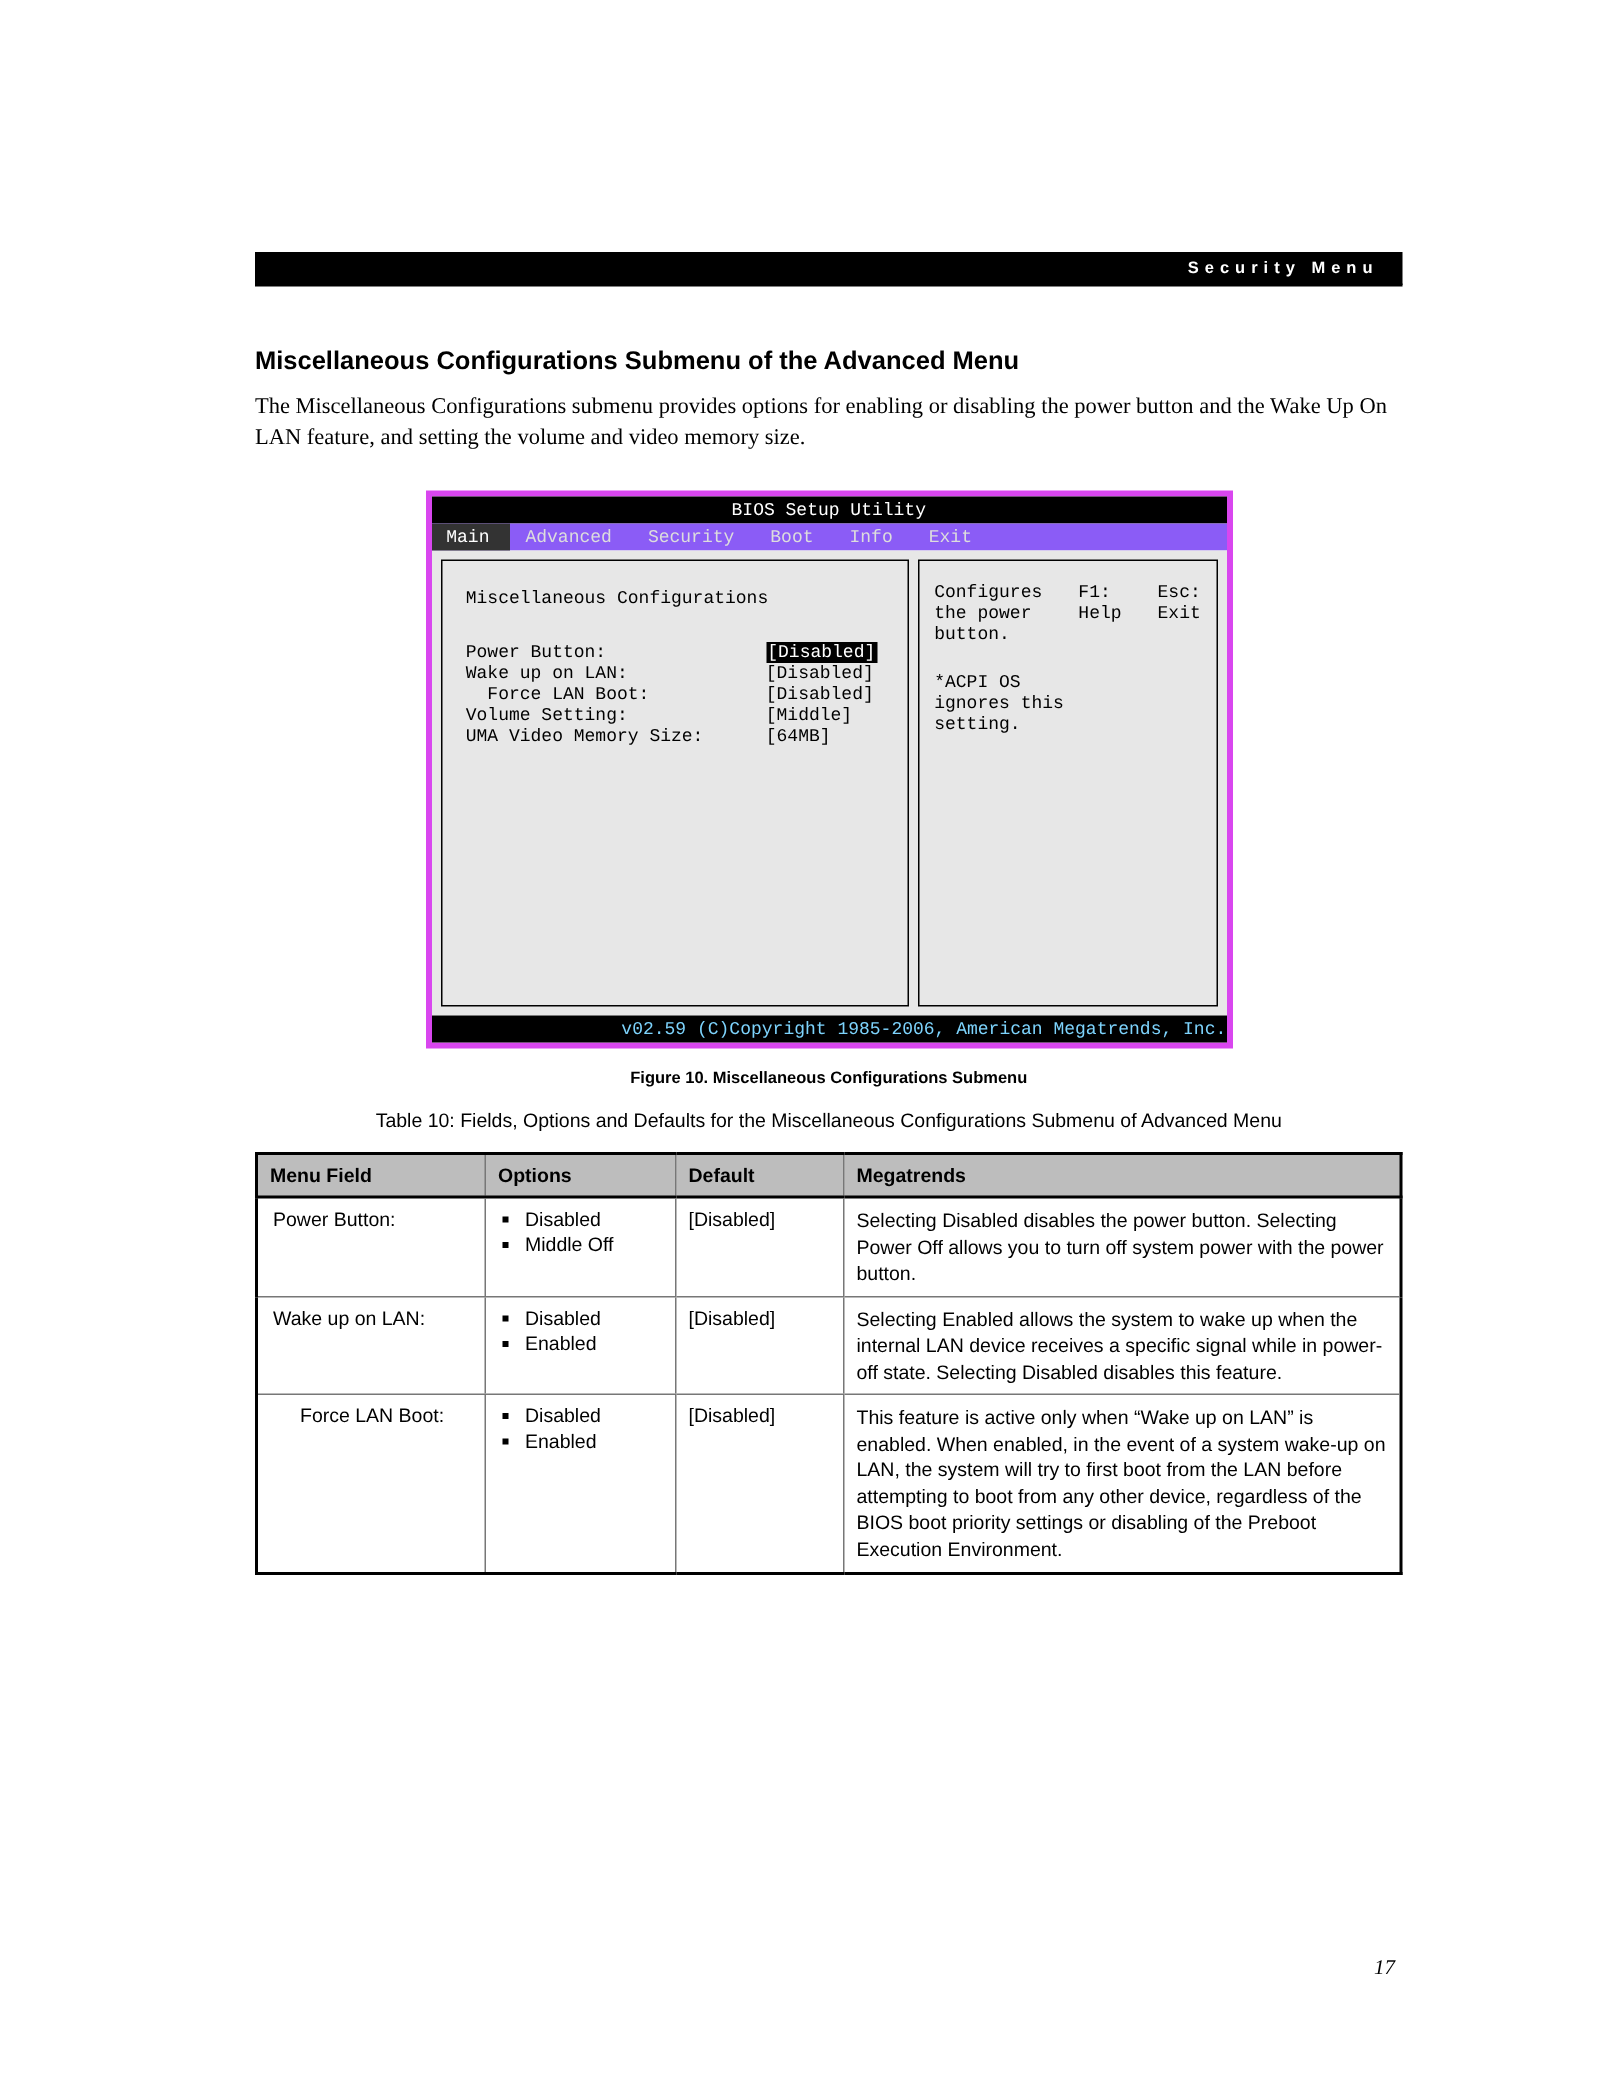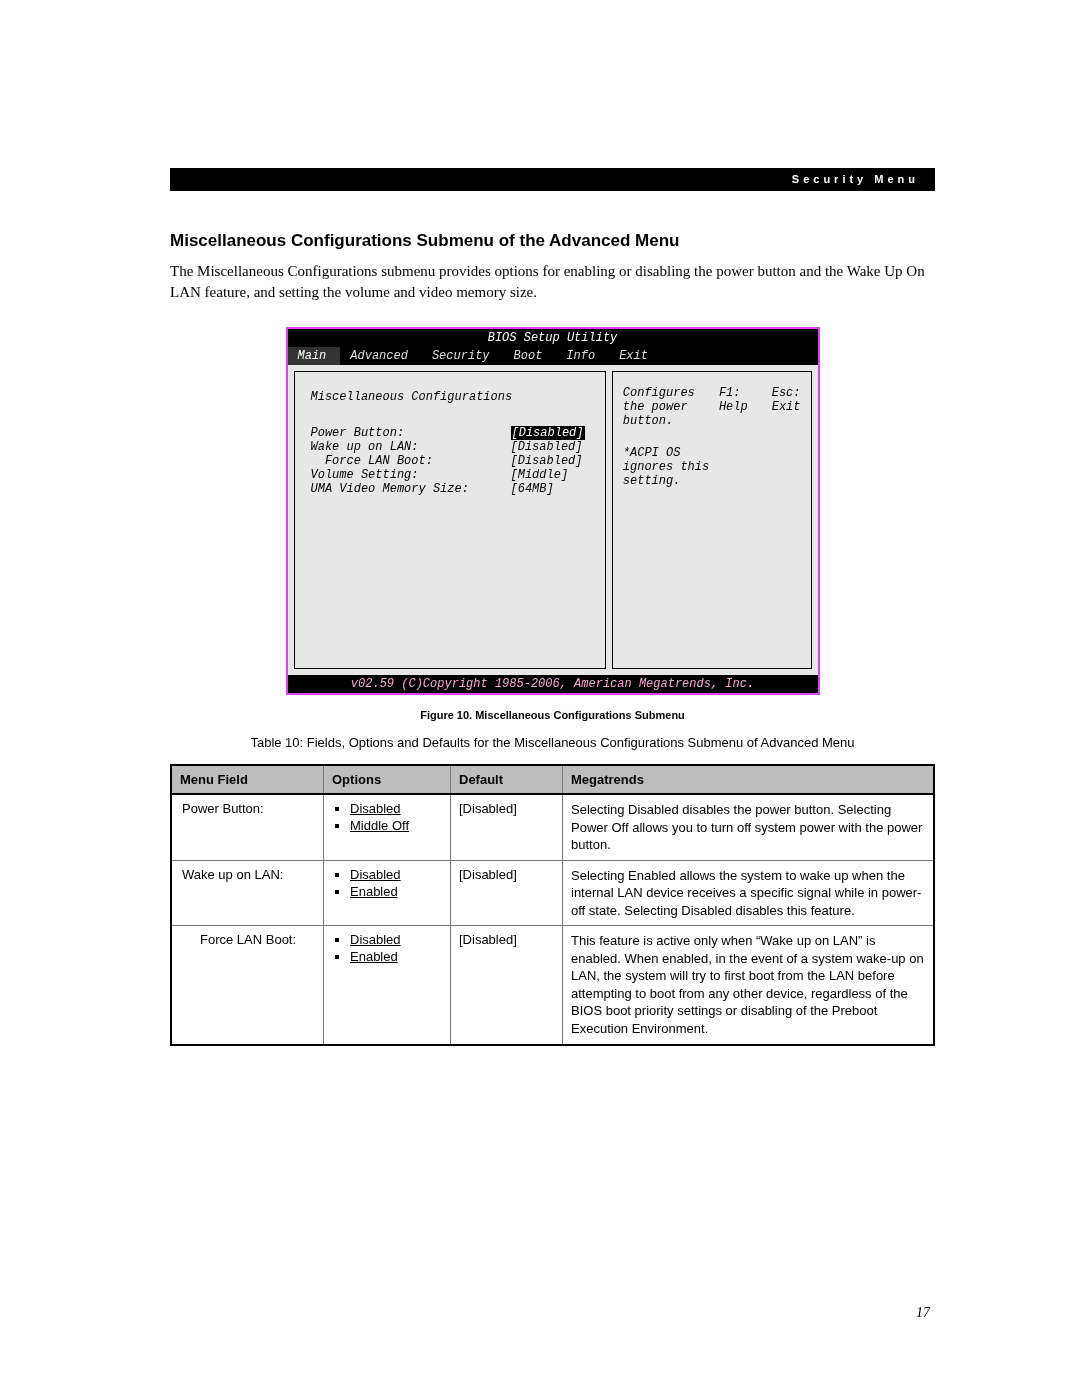--- a/index.html
+++ b/index.html
@@ -24,26 +24,25 @@
     font-family:Arial, Helvetica, sans-serif;
     font-weight:bold; font-size:17px; margin:40px 0 10px 0;
   }
   p.section-para { font-size:15px; line-height:1.4; margin:0 0 24px 0; }
 
   
   .bios {
     width:530px; margin:0 auto;
     font-family:"Courier New", Courier, monospace;
     font-size:12px;
-    border:2px solid #d946ef;
-    font-style:italic;
+    border:4px solid #d946ef;
   }
   .bios-title { background:#000; color:#fff; text-align:center; padding:2px 0; }
   .bios-tabs {
-    background:#000000; color:#c8c8c8; display:flex;
+    background:#8b5cf6; color:#c8c8c8; display:flex;
   }
   .bios-tabs span {
     padding:2px 14px 2px 10px; color:#ddd;
   }
   .bios-tabs span.sel { background:#333; color:#fff; }
   .bios-body {
     background:#e7e7e7; display:flex; height:310px;
   }
   .bios-left {
     flex:1.6; border:1px solid #000; margin:6px; padding:18px 10px 10px 16px;
@@ -52,21 +51,21 @@
   .bios-left .subtitle { margin-bottom:22px; white-space:pre; }
   .bios-row { display:flex; white-space:pre; }
   .bios-row .lbl { width:200px; }
   .hl { background:#000; color:#fff; padding:0 1px; }
   .bios-right {
     flex:1; border:1px solid #000; margin:6px 6px 6px 0; padding:14px 10px;
     display:flex; justify-content:space-between;
   }
   .bios-help div { margin-bottom:4px; white-space:pre-wrap; }
   .bios-keys { display:flex; gap:24px; font-size:12px; }
-  .bios-footer { background:#000; color:#f9a8d4; text-align:center; padding:2px 0; }
+  .bios-footer { background:#000; color:#7dd3fc; text-align:right; padding:2px 0; }
 
   .fig-caption {
     text-align:center; font-family:Arial, Helvetica, sans-serif;
     font-weight:bold; font-size:11px; margin:14px 0 14px 0;
   }
   .table-caption {
     text-align:center; font-family:Arial, Helvetica, sans-serif;
     font-weight:normal; font-size:13px; margin:0 0 14px 0;
   }
 
@@ -83,21 +82,21 @@
   table.opts thead th:first-child { border-left:2px solid #000; }
   table.opts thead th:last-child { border-right:2px solid #000; }
   table.opts tbody td {
     vertical-align:top; padding:6px 8px; border-bottom:1px solid #777;
     border-left:1px solid #777;
   }
   table.opts tbody td:first-child { border-left:2px solid #000; padding-left:10px; }
   table.opts tbody td:last-child { border-right:2px solid #000; line-height:1.35; }
   table.opts tbody tr:last-child td { border-bottom:2px solid #000; }
   td.indent { padding-left:28px !important; }
-  ul.optlist { list-style:square; margin:0; padding-left:18px;text-decoration:underline; }
+  ul.optlist { list-style:square; margin:0; padding-left:18px; }
   ul.optlist li { margin:0 0 2px 0; }
 
   .page-num {
     position:absolute; right:150px; bottom:76px;
     font-style:italic; font-size:14px;
   }
 </style>
 </head>
 <body>
 

